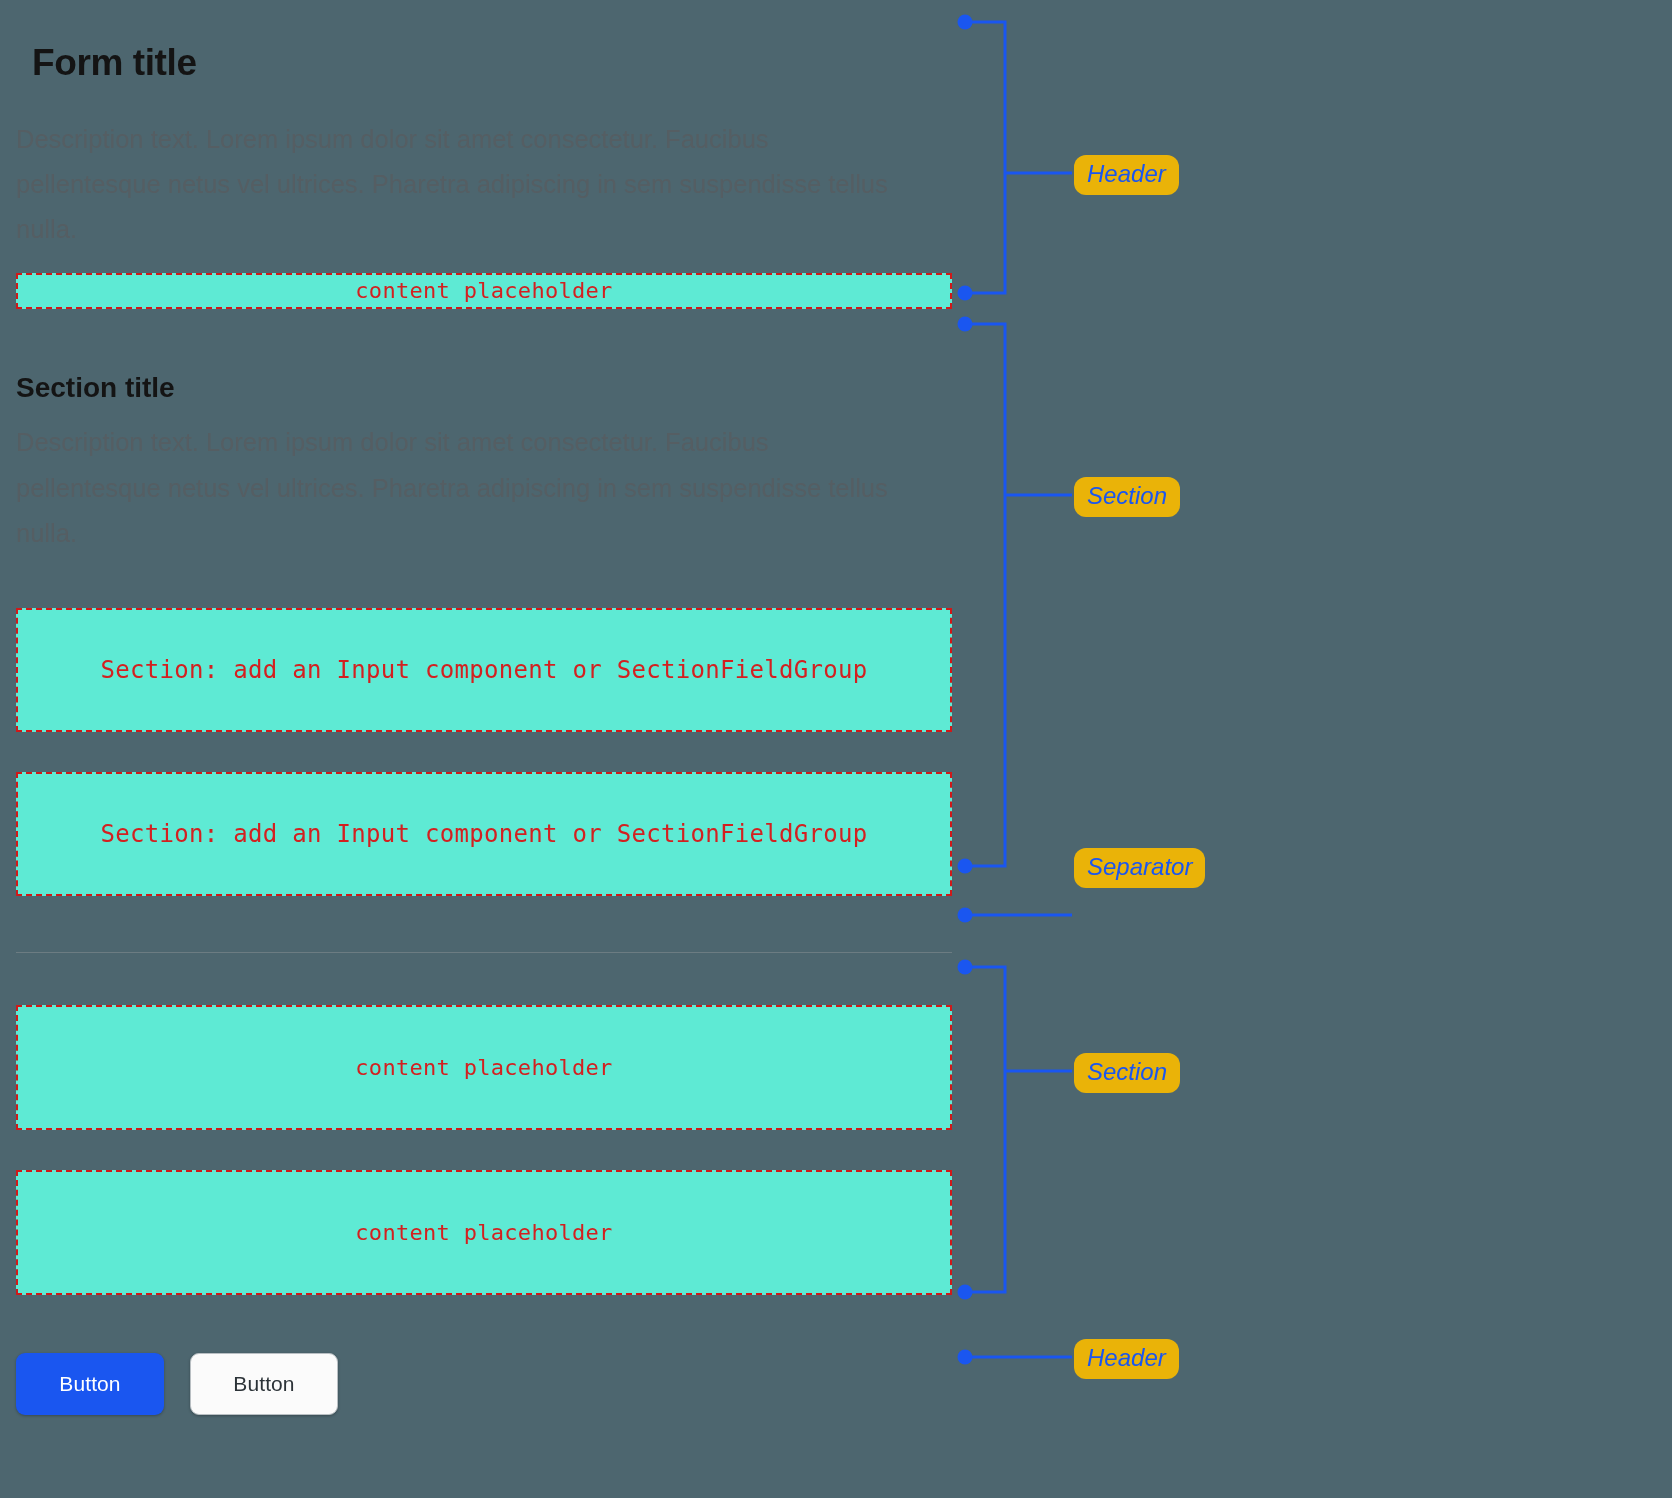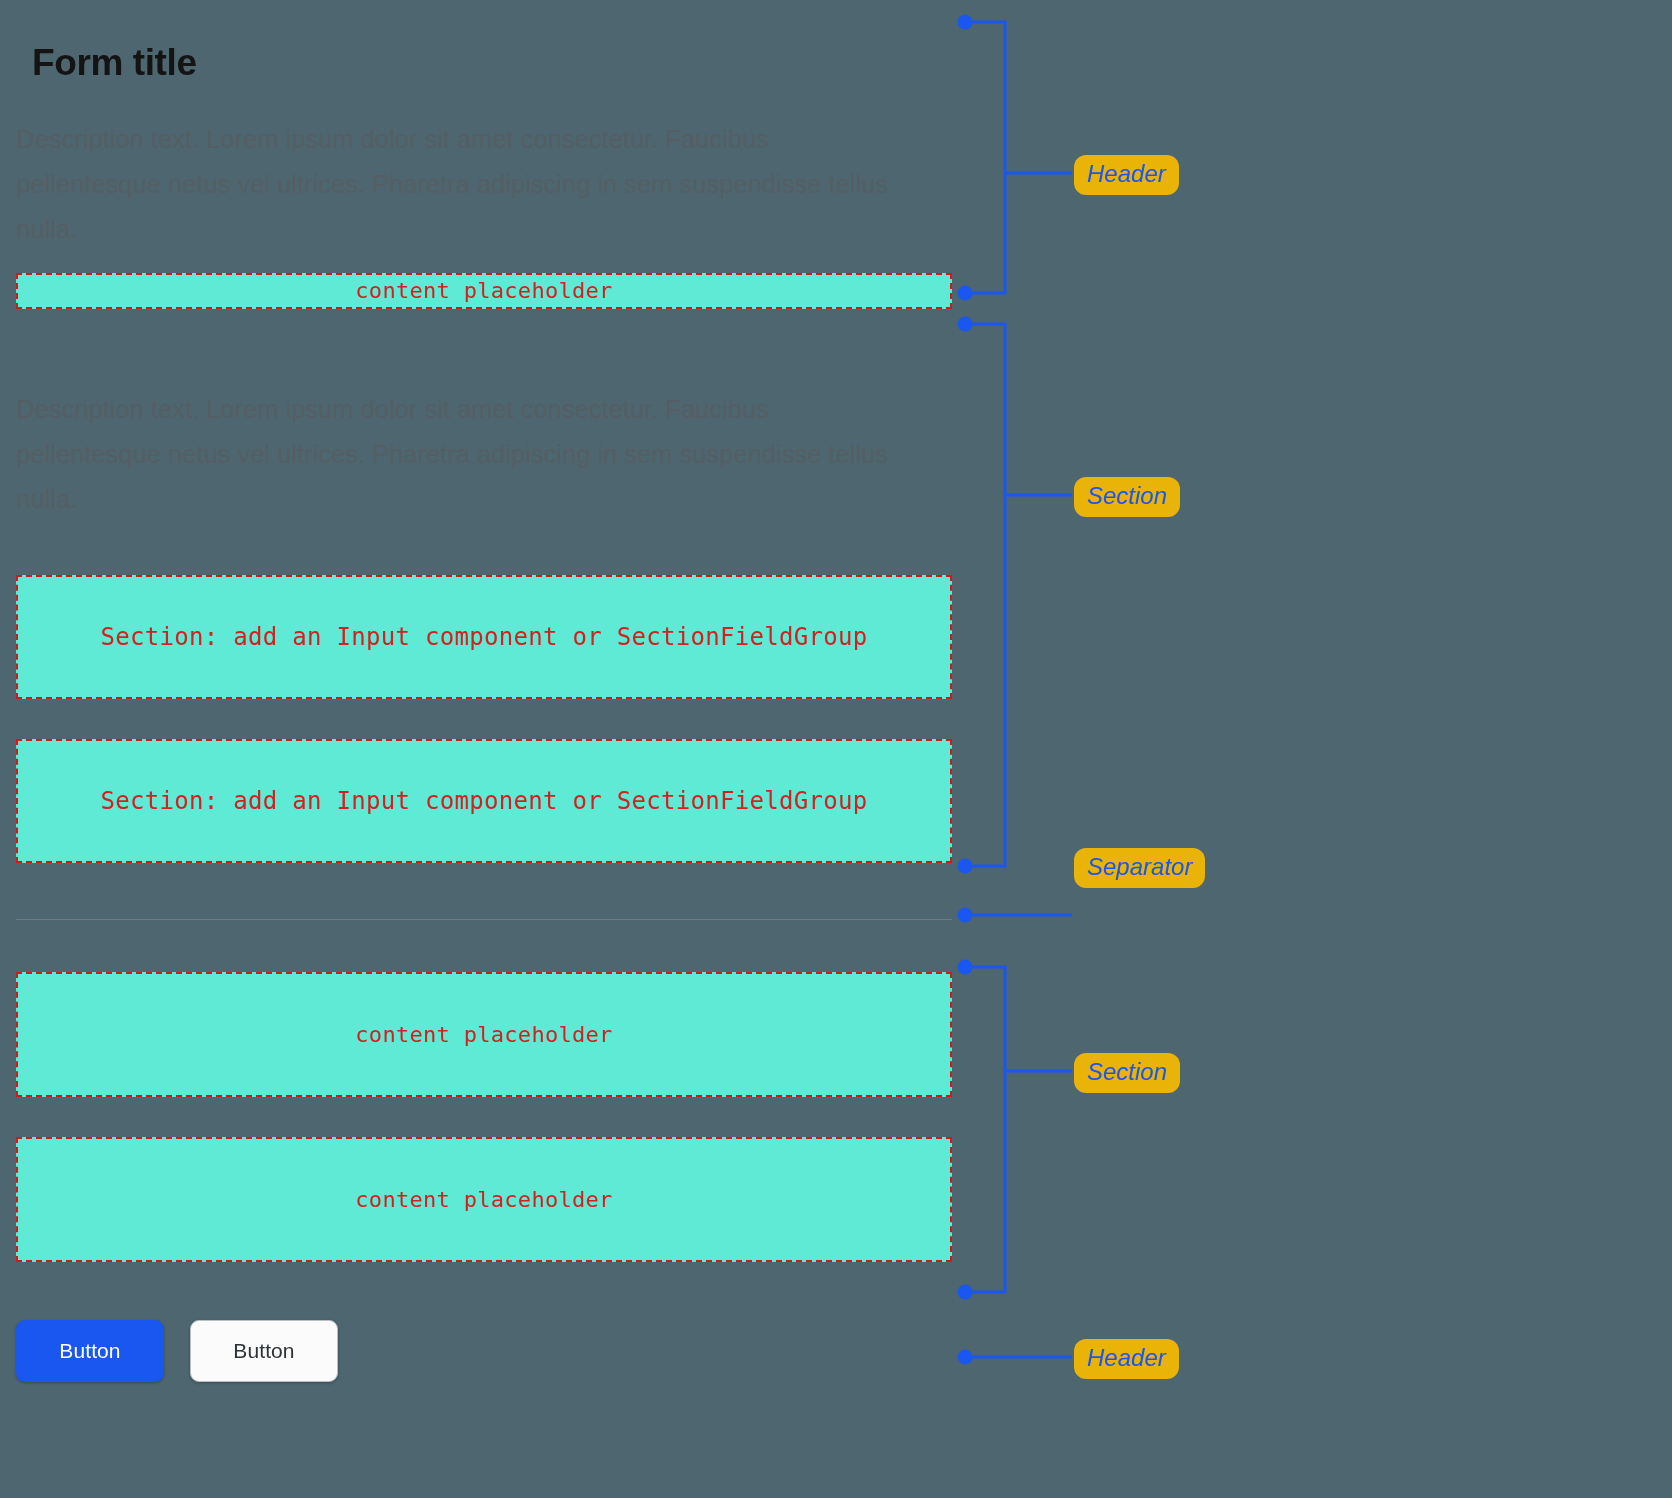--- a/index.html
+++ b/index.html
@@ -148,20 +148,21 @@
 
   <div>
     <h1 class="form-title">Form title</h1>
     <p class="desc">Description text. Lorem ipsum dolor sit amet consectetur. Faucibus pellentesque netus vel ultrices. Pharetra adipiscing in sem suspendisse tellus nulla.</p>
     <div class="ph ph-slim" style="margin-top:20px;">
       <span>content placeholder</span>
     </div>
   </div>
 
   <div style="margin-top:62px;">
+    <h2 class="section-title">Section title</h2>
     <p class="desc">Description text. Lorem ipsum dolor sit amet consectetur. Faucibus pellentesque netus vel ultrices. Pharetra adipiscing in sem suspendisse tellus nulla.</p>
 
     <div class="ph ph-tall" style="margin-top:52px;">
       <span>Section: add an Input component or SectionFieldGroup</span>
     </div>
 
     <div class="ph ph-tall" style="margin-top:40px;">
       <span>Section: add an Input component or SectionFieldGroup</span>
     </div>
   </div>

